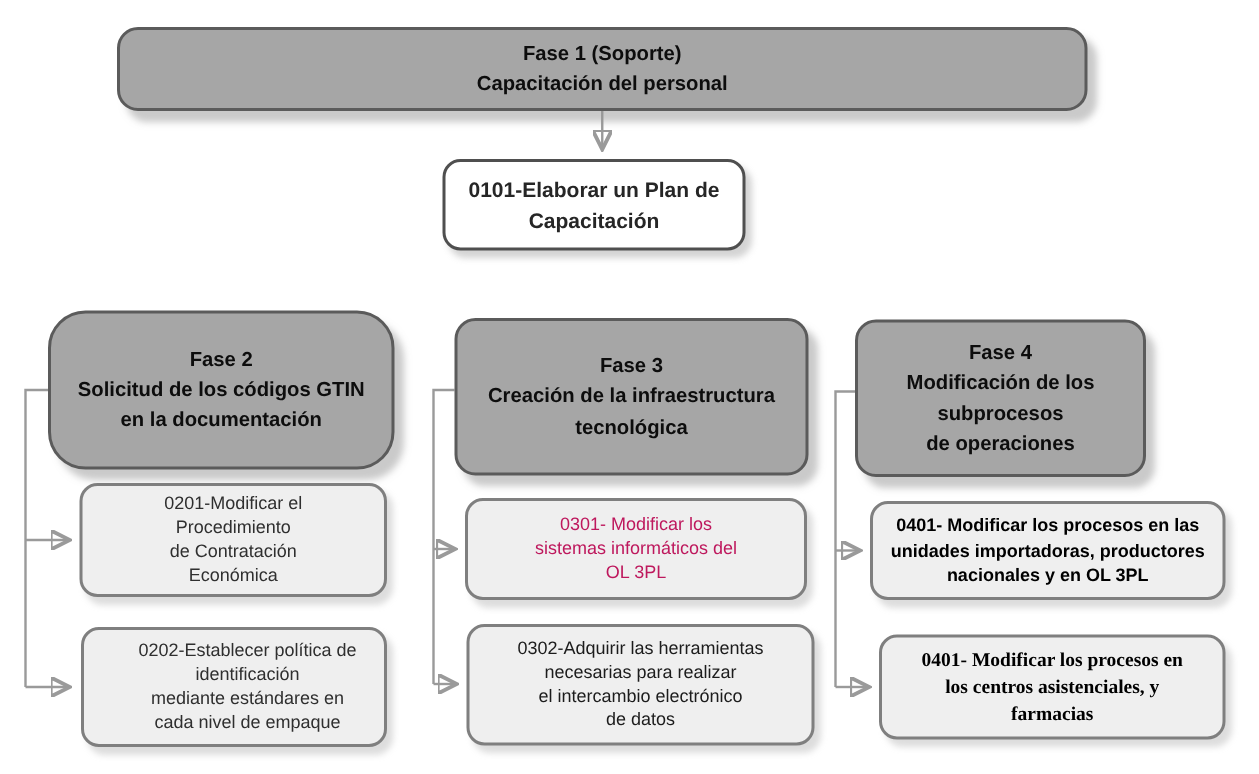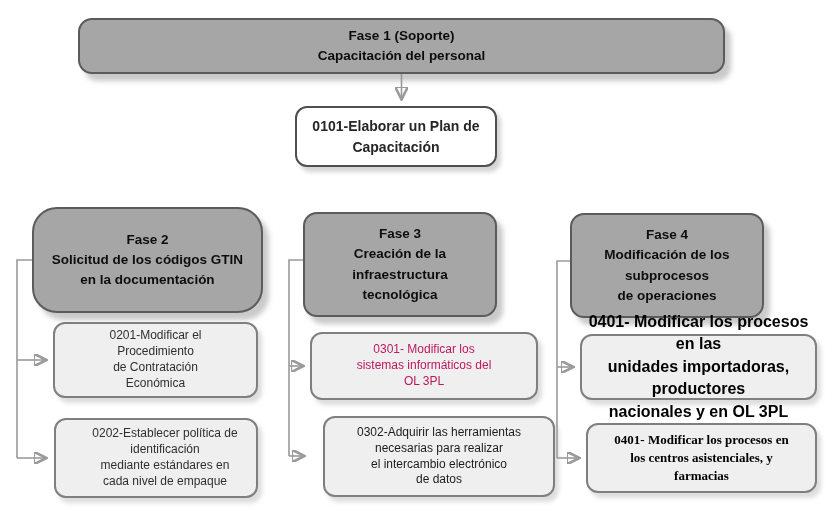--- a/index.html
+++ b/index.html
@@ -46,27 +46,27 @@
   #phase1{left:78px;top:18px;width:647px;height:56px;}
   #task0101{
     left:295px;top:106px;width:202px;height:61px;
     background:var(--task0101_fill);
     border:2px solid var(--task0101_border);
     border-radius:12px;
     box-shadow:4px 5px 4px rgba(160,160,160,.45);
     font-weight:bold;font-size:14px;color:#262626;line-height:1.45;text-align:center;
   }
   #h2box{left:32px;top:207px;width:231px;height:106px;border-radius:25px;}
-  #h3box{left:303px;top:212px;width:194px;height:105px;}
+  #h3box{left:303px;top:212px;width:236px;height:105px;}
   #h4box{left:570px;top:213px;width:194px;height:105px;}
   #c1a{left:53px;top:322px;width:205px;height:76px;}
   #c1b{left:54px;top:418px;width:204px;height:80px;padding-left:24px;}
   #c2a{left:310px;top:332px;width:228px;height:68px;color:#be185d;}
-  #c2b{left:311px;top:416px;width:232px;height:81px;color:#1c1c1c;margin-left:12px;}
-  #c3a{left:580px;top:334px;width:237px;height:66px;font-size:16px;line-height:1.4;}
+  #c2b{left:311px;top:416px;width:232px;height:81px;color:#1c1c1c;}
+  #c3a{left:580px;top:334px;width:237px;height:66px;font-size:12px;line-height:1.4;}
   #c3b{left:586px;top:423px;width:231px;height:70px;font-size:13px;line-height:1.4;font-family:Liberation Serif, serif;}
   #connectors{position:absolute;left:0;top:0;width:839px;height:516px;pointer-events:none;}
   #connectors path{stroke:var(--connector);stroke-width:1.6;fill:none;}
 </style>
 </head>
 <body>
 
 <div id="canvas">
 
   <svg id="connectors" viewBox="0 0 839 516" xmlns="http://www.w3.org/2000/svg" aria-hidden="true">

